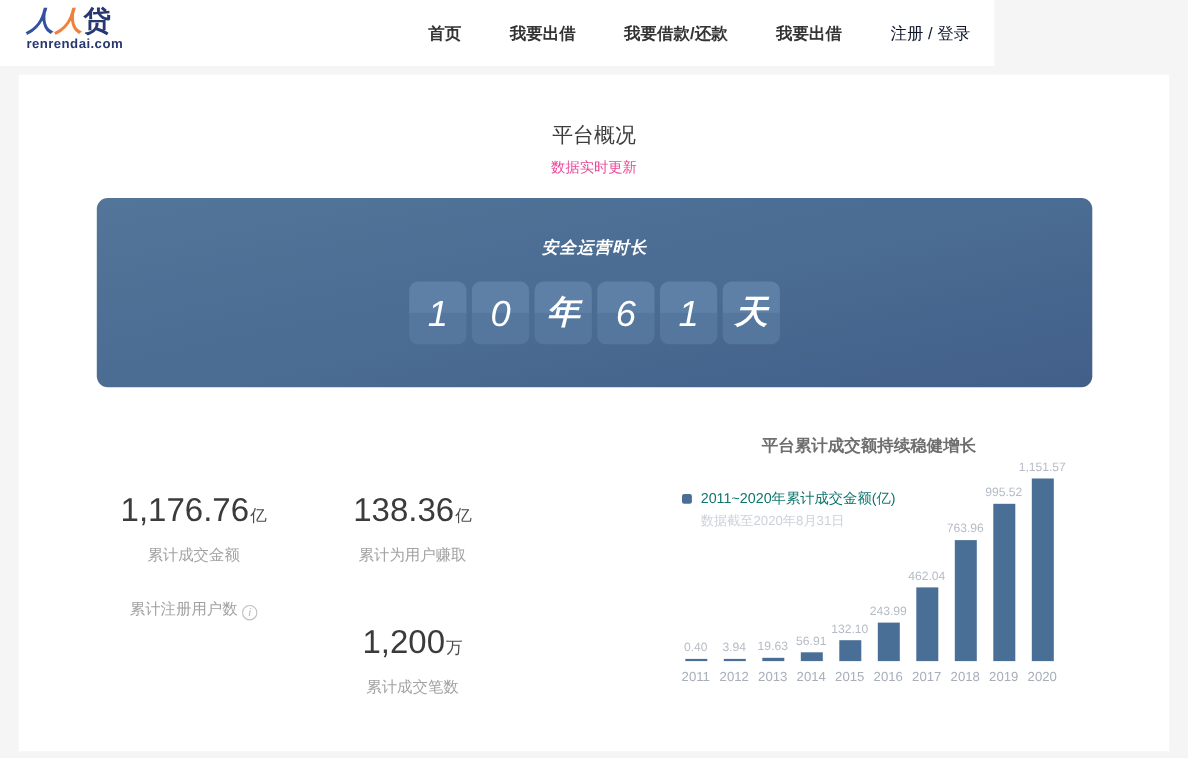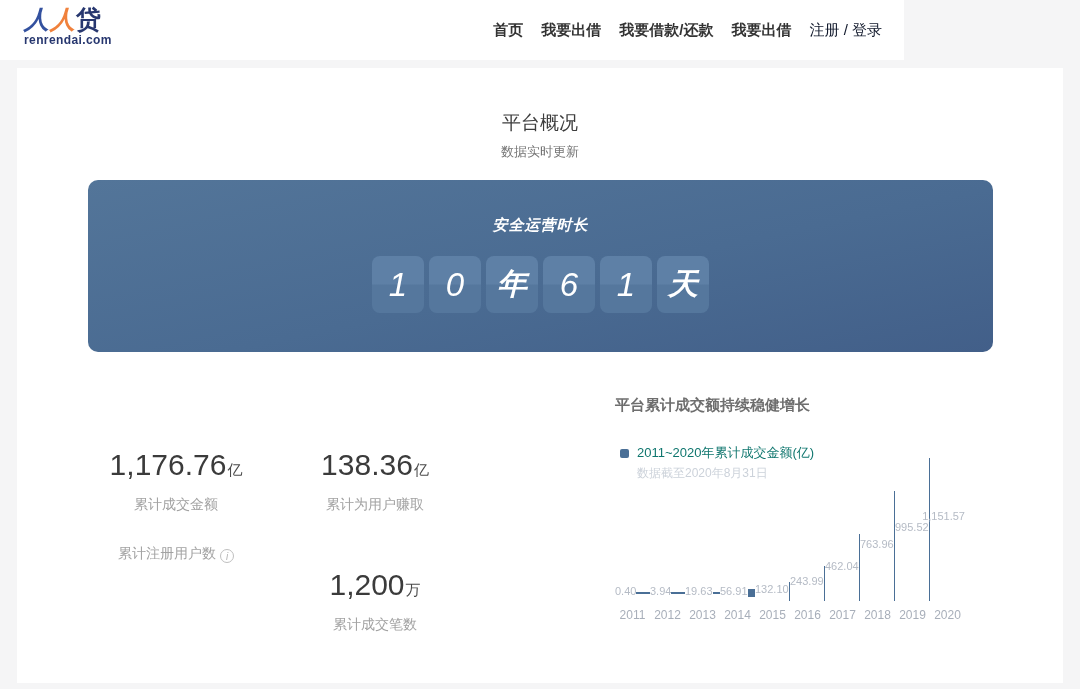--- a/index.html
+++ b/index.html
@@ -8,28 +8,28 @@
   .page { position:relative; width:1080px; height:689px; background:#f5f5f6; overflow:hidden; margin:0 auto; }
 
   
   .header { position:absolute; left:0; top:0; width:904px; height:60px; background:#ffffff; z-index:5; }
   .logo { position:absolute; left:24px; top:5px; cursor:pointer; }
   .logo-cn { font-size:25px; font-weight:700; font-style:italic; letter-spacing:1px; line-height:28px; }
   .logo-cn .c0 { color:#33519f; }
   .logo-cn .c1 { color:#f0813c; }
   .logo-cn .c2 { color:#27376f; font-style:normal; }
   .logo-en { font-size:12px; font-weight:700; color:#27376f; letter-spacing:0.4px; line-height:14px; }
-  .nav { position:absolute; right:22px; top:0; height:60px; display:flex; align-items:center; gap:18px; }
+  .nav { position:absolute; right:22px; top:0; height:60px; display:flex; align-items:center; gap:44px; }
   .nav-item { font-size:15px; font-weight:700; color:#333; cursor:pointer; white-space:nowrap; }
   .nav-auth { font-size:15px; font-weight:400; color:#0f172a; cursor:pointer; white-space:nowrap; }
 
   
   .card { position:absolute; left:17px; top:68px; width:1046px; height:615px; background:#ffffff; }
   .page-title { position:absolute; left:0; top:42px; width:100%; text-align:center; font-size:19px; color:#3d3d3d; }
-  .page-subtitle { position:absolute; left:0; top:75px; width:100%; text-align:center; font-size:13px; color:#737373; }
+  .page-subtitle { position:absolute; left:0; top:75px; width:100%; text-align:center; font-size:13px; color:#ec4899; }
 
   
   .banner { position:absolute; left:71px; top:112px; width:905px; height:172px; border-radius:10px;
             background:linear-gradient(168deg,#537599 0%,#4a6b92 55%,#425f89 100%);font-style:italic; }
   .banner-title { position:absolute; left:0; top:36px; width:100%; text-align:center; font-size:15px; font-weight:700; color:#ffffff; letter-spacing:1px; }
   .tiles { position:absolute; left:0; top:76px; width:100%; display:flex; justify-content:center; gap:5px; }
   .flip-tile { width:52px; height:57px; border-radius:8px; color:#fff; display:flex; align-items:center; justify-content:center;
                font-size:33px; font-weight:400;
                background:linear-gradient(180deg,#5e80a6 0%,#5e80a6 49%,#55779d 51%,#55779d 100%); }
   .flip-tile.unit { font-weight:700; font-size:30px; }
@@ -41,27 +41,27 @@
   .stat.s2 { left:44px;  top:468px; }
   .stat.s3 { left:243px; top:468px; }
   .stat-value { font-size:30px; color:#3b3b3b; line-height:34px; white-space:nowrap;margin-top:32px; }
   .stat-unit { font-size:15px; color:#4a4a4a; margin-left:1px; }
   .stat-label { margin-top:9px; font-size:14px; color:#a2a2a2; white-space:nowrap; }
   .info-icon { display:inline-block; width:14px; height:14px; line-height:13px; border:1px solid #bfbfbf; border-radius:50%;
                font-size:10px; color:#b5b5b5; text-align:center; font-style:italic; vertical-align:-2px; margin-left:4px; cursor:pointer; }
 
   
   .chart { position:absolute; left:598px; top:328px; width:350px; height:250px; }
-  .chart-title { position:absolute; left:0; top:0; width:100%; text-align:left; font-size:15px; font-weight:700; color:#6e6e6e; }
+  .chart-title { position:absolute; left:0; top:0; width:100%; text-align:center; font-size:15px; font-weight:700; color:#6e6e6e; }
   .legend { position:absolute; left:5px; top:48px; display:flex; align-items:center; }
   .legend-marker { width:9px; height:9px; border-radius:2px; margin-right:8px; }
   .legend-label { font-size:13px; color:#0f766e; }
   .chart-note { position:absolute; left:22px; top:69px; font-size:12px; color:#ccd2da; }
   .bars-row { position:absolute; left:0; top:0; width:350px; height:205px; display:flex; align-items:flex-end; }
-  .bar-col { width:35px; display:flex; flex-direction:row; align-items:center; justify-content:flex-end; }
+  .bar-col { width:35px; display:flex; flex-direction:column; align-items:center; justify-content:flex-end; }
   .bar-value-label { font-size:11px; color:#b5bbc5; margin-bottom:4px; white-space:nowrap; }
   .bar-rect { width:20px; }
   .years-row { position:absolute; left:0; top:212px; width:350px; display:flex; }
   .year-label { width:35px; text-align:center; font-size:12px; color:#a8afba; }
 </style>
 </head>
 <body>
 
 <div class="page">
 

